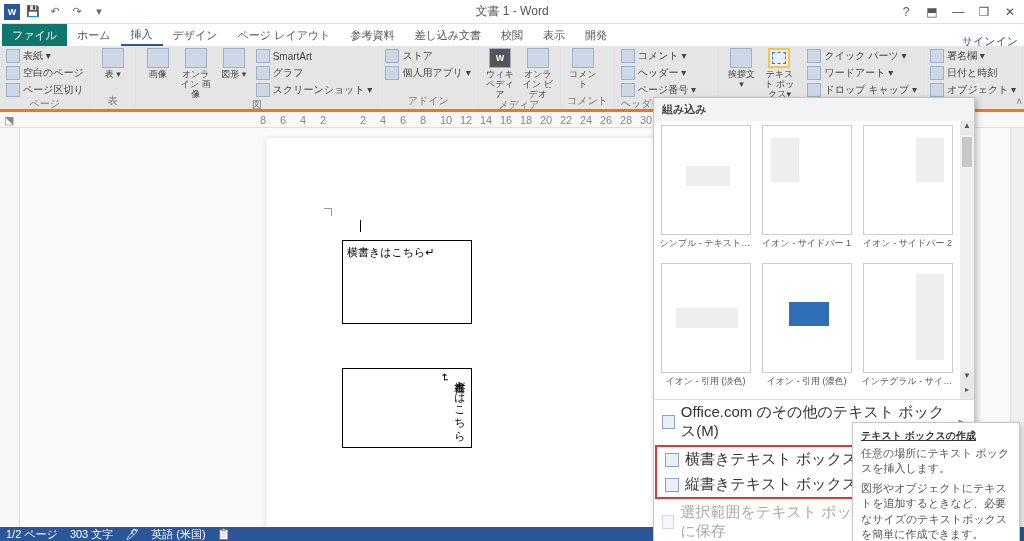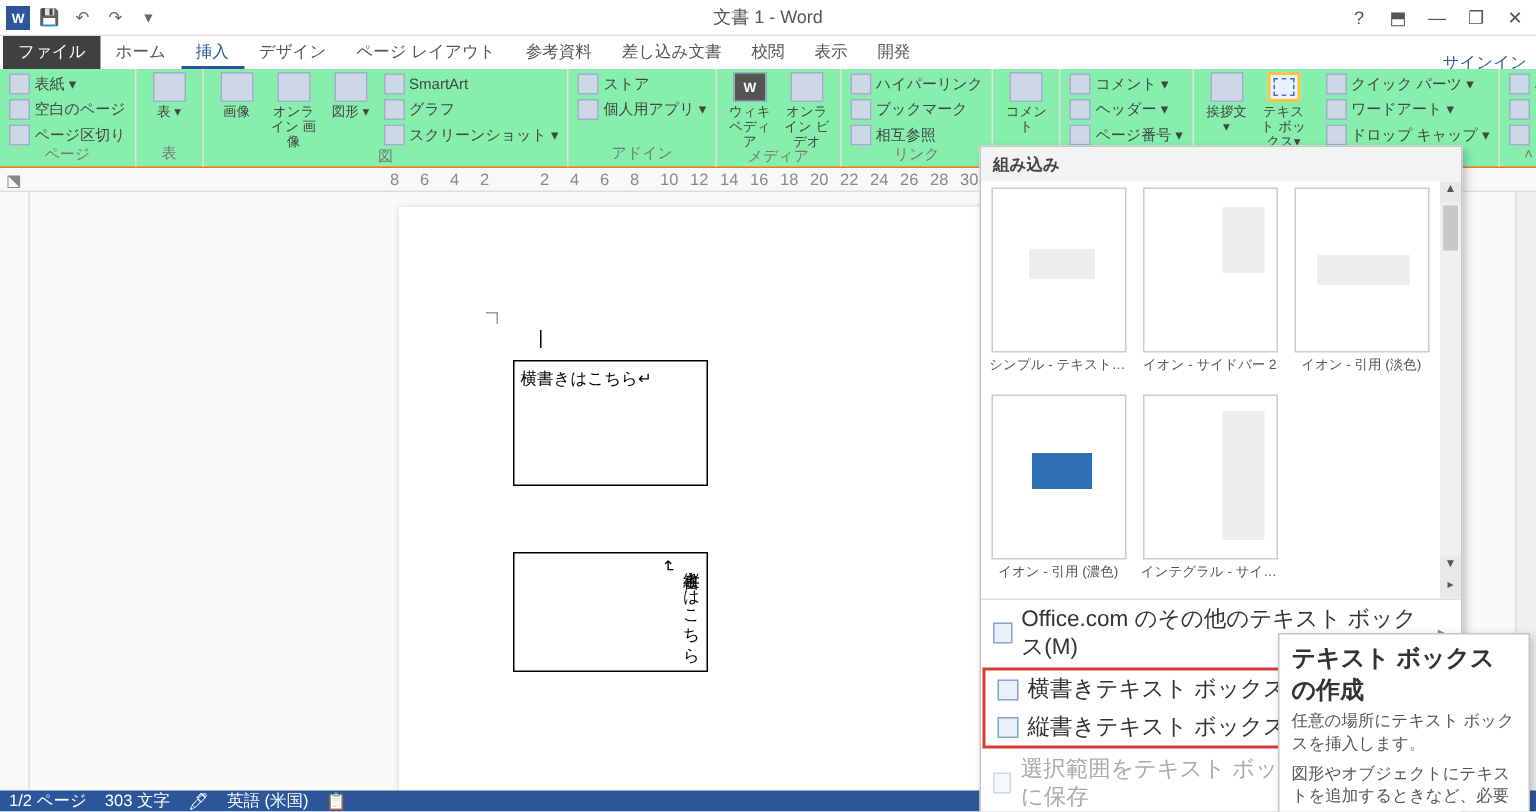--- a/index.html
+++ b/index.html
@@ -10,26 +10,26 @@
   .titlebar .qat { display: flex; align-items: center; gap: 4px; padding-left: 4px; }
   .word-icon { width: 16px; height: 16px; background: #2b579a; color: #fff; display: inline-flex; align-items: center; justify-content: center; font-size: 9px; font-weight: bold; }
   .qat-btn { width: 18px; height: 18px; display: inline-flex; align-items: center; justify-content: center; color: #666; cursor: pointer; }
   .titlebar .title { position: absolute; left: 50%; transform: translateX(-50%); color: #555; font-size: 12px; }
   .titlebar .syswin { position: absolute; right: 4px; display: flex; gap: 6px; align-items: center; }
   .syswin span { width: 20px; text-align: center; color: #555; cursor: pointer; font-size: 12px; }
   
   
   .tabs { height: 22px; background: #fff; display: flex; align-items: center; padding-left: 2px; }
   .tab { padding: 0 10px; height: 22px; line-height: 22px; color: #555; cursor: pointer; }
-  .tab.file { background: #404040; color: #fff; }
-  .tab.active { color: #2b579a; border-bottom: 2px solid #2b579a; font-weight: 500; }
+  .tab.file { background: #0f766e; color: #fff; }
+  .tab.active { color: #2b579a; border-bottom: 2px solid #2b579a; font-weight: 500; font-family: Liberation Mono, monospace; }
   .signin { margin-left: auto; padding-right: 6px; color: #2b579a; font-size: 11px; cursor: pointer; margin-top: 13px; }
   
   
-  .ribbon { height: 66px; background: #86efac; border-bottom: 1px solid #f97316; display: flex; position: relative; }
+  .ribbon { height: 66px; background: #e5e5e5; border-bottom: 3px solid #f97316; display: flex; position: relative; }
   .group { border-right: 1px solid #e1e1e1; padding: 2px 6px; display: flex; flex-direction: column; }
   .group-body { flex: 1; display: flex; gap: 6px; align-items: flex-start; }
   .group-label { text-align: center; color: #777; font-size: 10px; height: 12px; line-height: 12px; }
   .rbtn-lg { display: flex; flex-direction: column; align-items: center; width: 32px; cursor: pointer; gap: 1px; }
   .rbtn-lg .ic { width: 22px; height: 20px; background: #cdd7e5; border: 1px solid #9db0cc; }
   .rbtn-lg span { font-size: 9px; color: #444; text-align: center; line-height: 10px; }
   .rbtn-stack { display: flex; flex-direction: column; gap: 1px; }
   .rbtn-sm { display: flex; align-items: center; gap: 3px; height: 16px; cursor: pointer; }
   .rbtn-sm .ic { width: 14px; height: 14px; background: #cdd7e5; border: 1px solid #9db0cc; }
   .rbtn-sm span { font-size: 10px; color: #444; white-space: nowrap; }
@@ -72,26 +72,26 @@
   
   .dd-list { border-top: 1px solid #ddd; }
   .dd-row { display: flex; align-items: center; gap: 6px; padding: 3px 8px; cursor: pointer; }
   .dd-row .ic { width: 14px; height: 14px; border: 1px solid #8aa4c7; background: #e9f0f9; }
   .dd-row span { font-size: 15px; color: #333; }
   .dd-row.disabled span { color: #aaa; }
   .dd-highlight { border: 2px solid #d93a3a; margin: 1px; }
   
   
   .tooltip { position: absolute; left: 852px; top: 422px; width: 168px; background: #fff; border: 1px solid #c6c6c6; box-shadow: 2px 2px 6px rgba(0,0,0,.2); padding: 6px 8px; z-index: 20; }
-  .tooltip .tt-title { font-size: 16px; font-weight: bold; color: #333; margin-bottom: 3px; }
+  .tooltip .tt-title { font-size: 10px; font-weight: bold; color: #333; margin-bottom: 3px; text-decoration: underline; }
   .tooltip .tt-body { font-size: 10px; color: #555; line-height: 1.4; }
   .tooltip .tt-body p { margin-bottom: 4px; }
   
   
-  .statusbar { position: absolute; bottom: 0; left: 0; right: 0; height: 14px; background: #2b579a; color: #fff; display: flex; align-items: flex-end; font-size: 10px; padding: 0 6px; gap: 12px; }
+  .statusbar { position: absolute; bottom: 0; left: 0; right: 0; height: 14px; background: #2b579a; color: #fff; display: flex; align-items: center; font-size: 10px; padding: 0 6px; gap: 12px; }
   .statusbar .right { margin-left: auto; display: flex; align-items: center; gap: 8px; }
   .zoom-slider { width: 70px; height: 3px; background: #6a8bc0; position: relative; }
   .zoom-slider::after { content:""; position:absolute; left:40%; top:-3px; width:7px; height:9px; background:#fff; }
 </style>
 </head>
 <body>
 
 <div class="titlebar">
   <div class="qat">
     <span class="word-icon">W</span>
@@ -216,39 +216,20 @@
         </div>
       <div class="rbtn-lg">
           <span class="ic"></span>
           <span>オンライン
 ビデオ</span>
         </div>
     </div>
     <div class="group-label">メディア</div>
   </div>
 
-  <div class="group">
-    <div class="group-body">
-      <div class="rbtn-stack">
-        <div class="rbtn-sm">
-            <span class="ic"></span>
-            <span>ハイパーリンク</span>
-          </div>
-        <div class="rbtn-sm">
-            <span class="ic"></span>
-            <span>ブックマーク</span>
-          </div>
-        <div class="rbtn-sm">
-            <span class="ic"></span>
-            <span>相互参照</span>
-          </div>
-      </div>
-    </div>
-    <div class="group-label">リンク</div>
-  </div>
 
   <div class="group">
     <div class="group-body">
       <div class="rbtn-lg">
           <span class="ic"></span>
           <span>コメント</span>
         </div>
     </div>
     <div class="group-label">コメント</div>
   </div>
@@ -380,20 +361,24 @@
 <div class="scroll-v"></div>
 
 <div class="dropdown">
   <div class="dd-header">組み込み</div>
   <div class="dd-grid">
     <div class="dd-item">
         <div class="dd-thumb t1"></div>
         <div class="dd-cap">シンプル - テキスト ボッ...</div>
       </div>
     <div class="dd-item">
+        <div class="dd-thumb t2"></div>
+        <div class="dd-cap">イオン - サイドバー 1</div>
+      </div>
+    <div class="dd-item">
         <div class="dd-thumb t3"></div>
         <div class="dd-cap">イオン - サイドバー 2</div>
       </div>
     <div class="dd-item">
         <div class="dd-thumb t4"></div>
         <div class="dd-cap">イオン - 引用 (淡色)</div>
       </div>
     <div class="dd-item">
         <div class="dd-thumb t5"></div>
         <div class="dd-cap">イオン - 引用 (濃色)</div>

